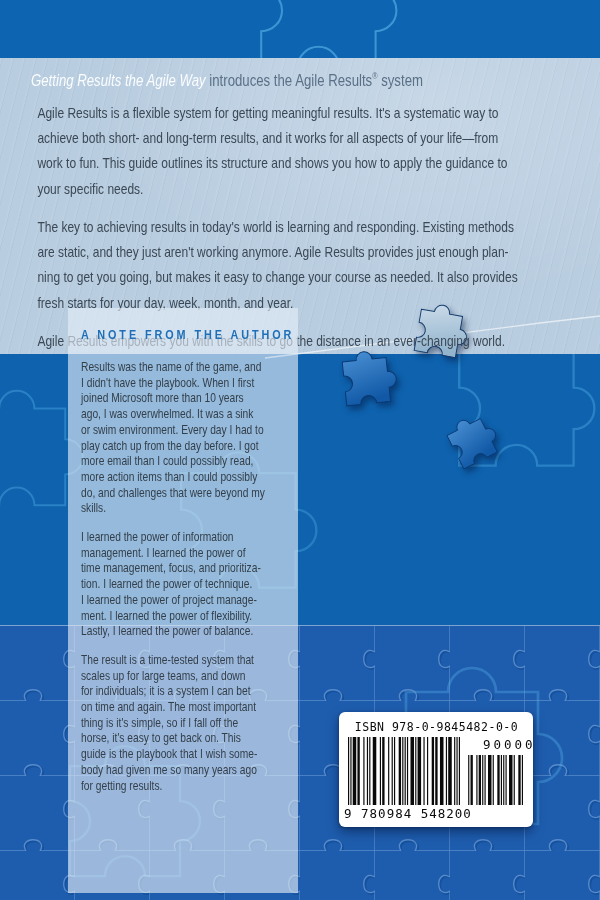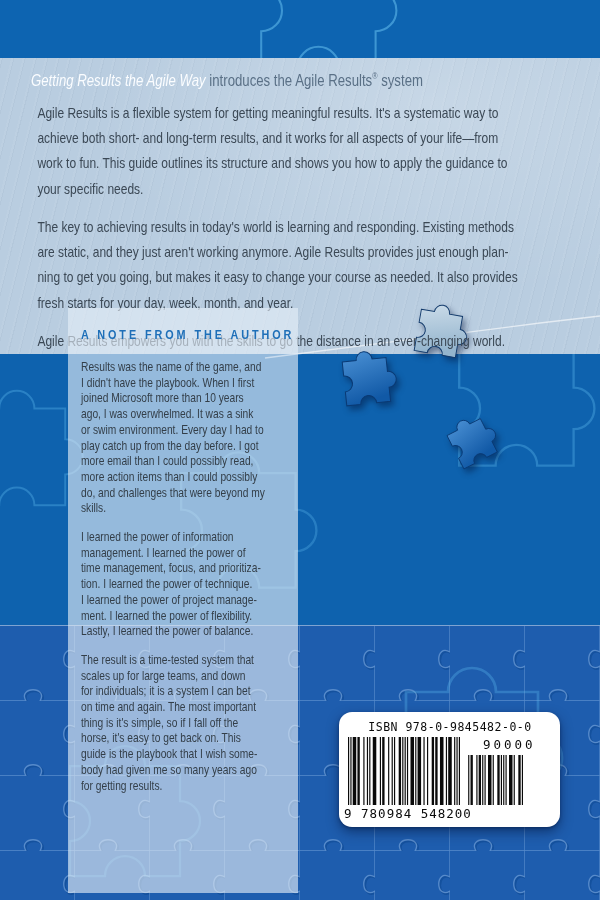--- a/index.html
+++ b/index.html
@@ -39,22 +39,22 @@
   
   .note-panel { position:absolute; left:68px; top:308px; width:230px; height:585px;
                 background:rgba(228,237,247,.63); }
   .note-heading { margin:20px 0 0 13px; color:#1e6fb8; font-size:12.6px; font-weight:bold;
                   letter-spacing:3.4px; white-space:pre; width:260px;
                   transform:scaleX(.86); transform-origin:0 0; }
   .note-body { margin:17px 0 0 13px; width:270px; transform:scaleX(.80); transform-origin:0 0; }
   .note-para { font-size:12.8px; line-height:15.7px; color:#333e48; white-space:pre; margin:0 0 13px 0; }
 
   
-  .barcode-box { position:absolute; left:339px; top:712px; width:221px; height:115px;
-                 background:#fff; border-radius:13px; padding:8px 8px 11px 9px;
+  .barcode-box { position:absolute; left:339px; top:712px; width:194px; height:115px;
+                 background:#fff; border-radius:6px; padding:8px 8px 11px 9px;
                  box-shadow:0 5px 12px rgba(0,18,55,.5), 0 1px 3px rgba(0,18,55,.4); }
   .isbn { text-align:center; font-family:"DejaVu Sans Mono", monospace; font-size:11.5px;
           letter-spacing:.5px; color:#0a0a0a; white-space:pre; }
   .bars-row { display:flex; margin-top:3px; }
   .main-col { width:112px; }
   .main-bars { display:block; width:112px; height:68px; }
   .number { font-family:"DejaVu Sans Mono", monospace; font-size:12.5px; letter-spacing:1px;
             color:#0a0a0a; margin:1px 0 0 -4px; white-space:pre; }
   .addon-col { width:58px; margin-left:7px; text-align:center; }
   .price { font-family:"DejaVu Sans Mono", monospace; font-size:12.5px; letter-spacing:3px;

